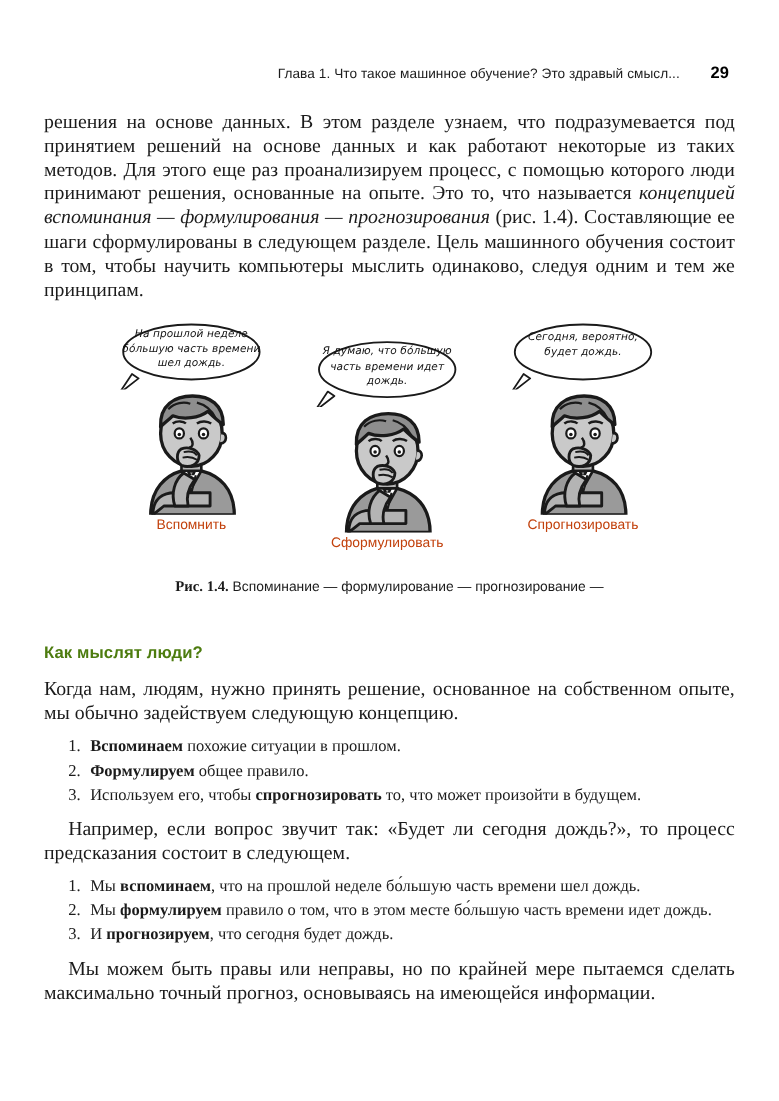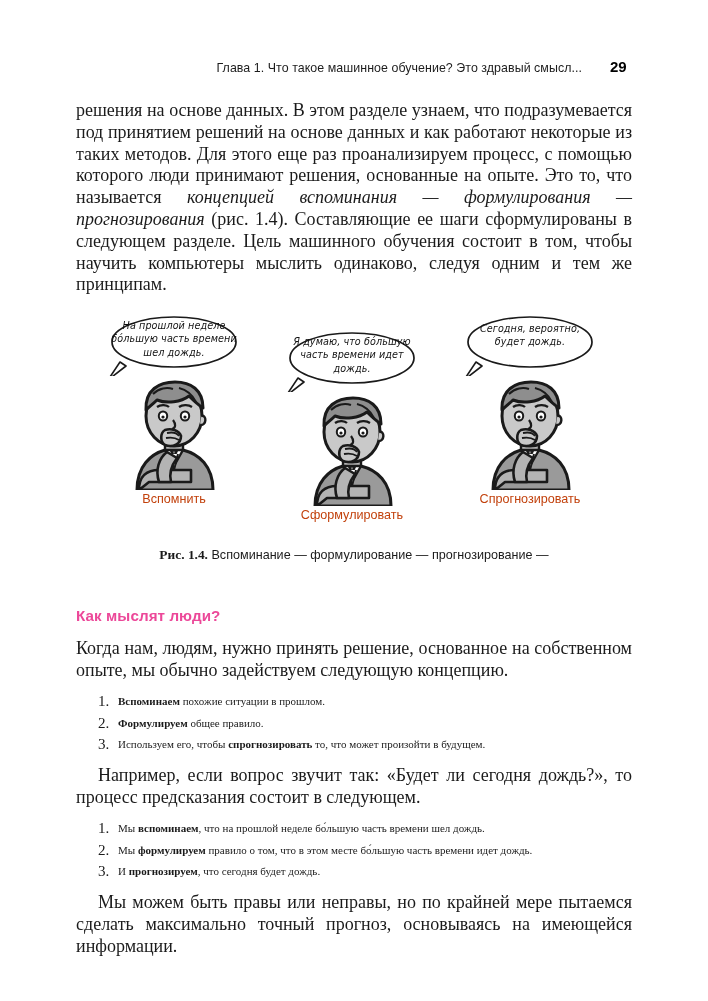--- a/index.html
+++ b/index.html
@@ -14,21 +14,21 @@
     color: #1b1b1b;
     overflow: hidden;
     position: relative;
   }
 
   .page {
     position: relative;
     width: 708px;
     height: 1001px;
     box-sizing: border-box;
-    padding: 0 76px;
+    padding: 0 40px;
   }
 
   
   .running-head {
     display: flex;
     align-items: baseline;
     justify-content: flex-end;
     padding-top: 58px;
     font-family: "Liberation Sans", "DejaVu Sans", sans-serif;
   }
@@ -140,37 +140,37 @@
     font-family: "Liberation Serif", "DejaVu Serif", serif;
     font-weight: bold;
     font-size: 13.4px;
   }
 
   
   h2.section-heading {
     font-family: "Liberation Sans", "DejaVu Sans", sans-serif;
     font-size: 15.2px;
     font-weight: bold;
-    color: #ec4899;
+    color: #4d7c0f;
     margin: 42px 0 0 0;
     letter-spacing: 0.005em;
   }
 
   
   ol.numlist {
     margin: 0;
     padding: 0;
     list-style: none;
     counter-reset: li;
   }
   ol.numlist > li {
     position: relative;
     counter-increment: li;
     padding-left: 42px;
-    font-size: 11px;
+    font-size: 15px;
     line-height: 21.8px;
     text-align: justify;
   }
   ol.numlist > li::before {
     content: counter(li) ".";
     position: absolute;
     left: 22px;
     top: 0;
     width: 16px;
     text-align: left;

